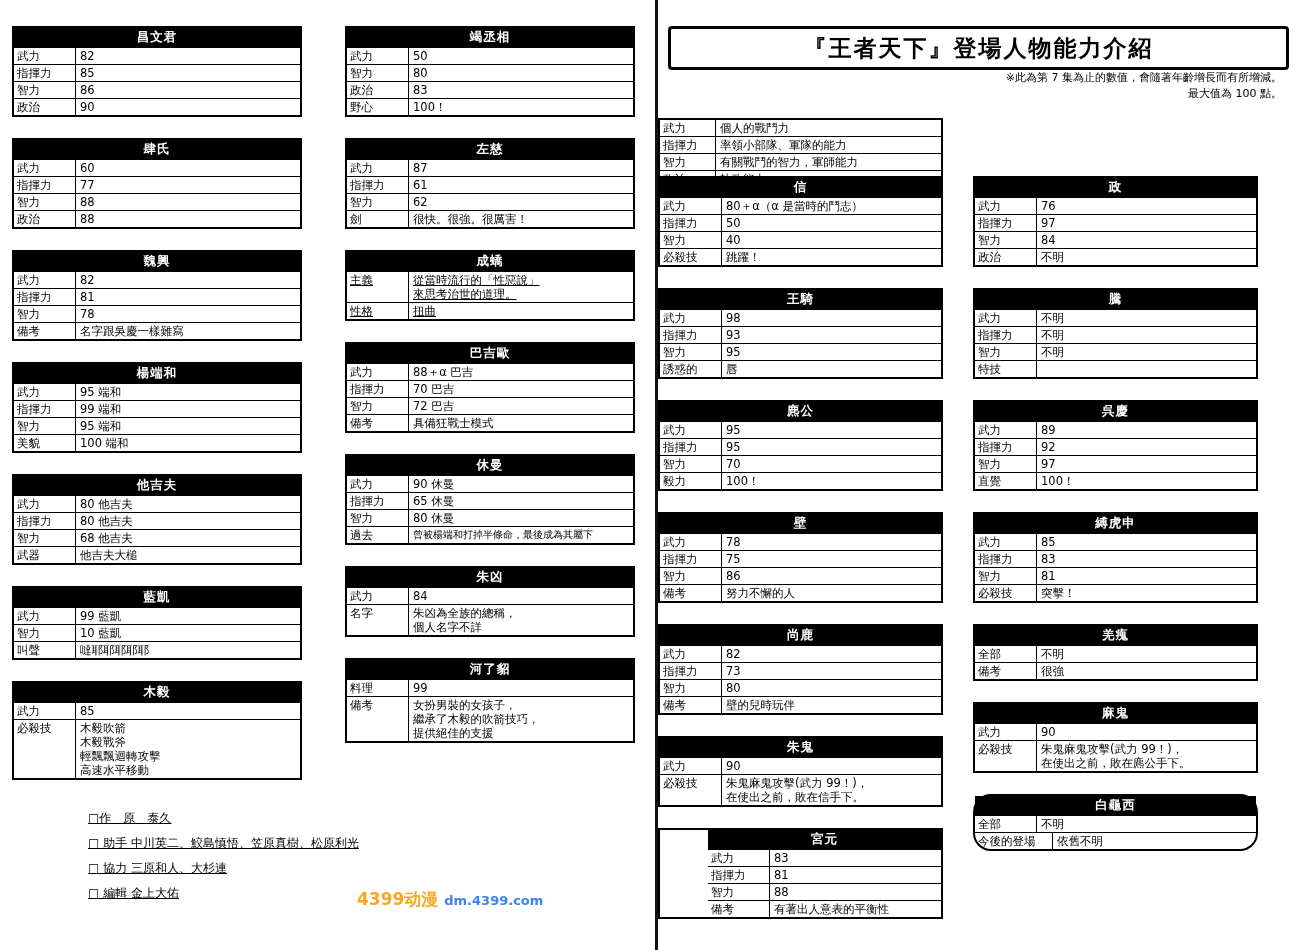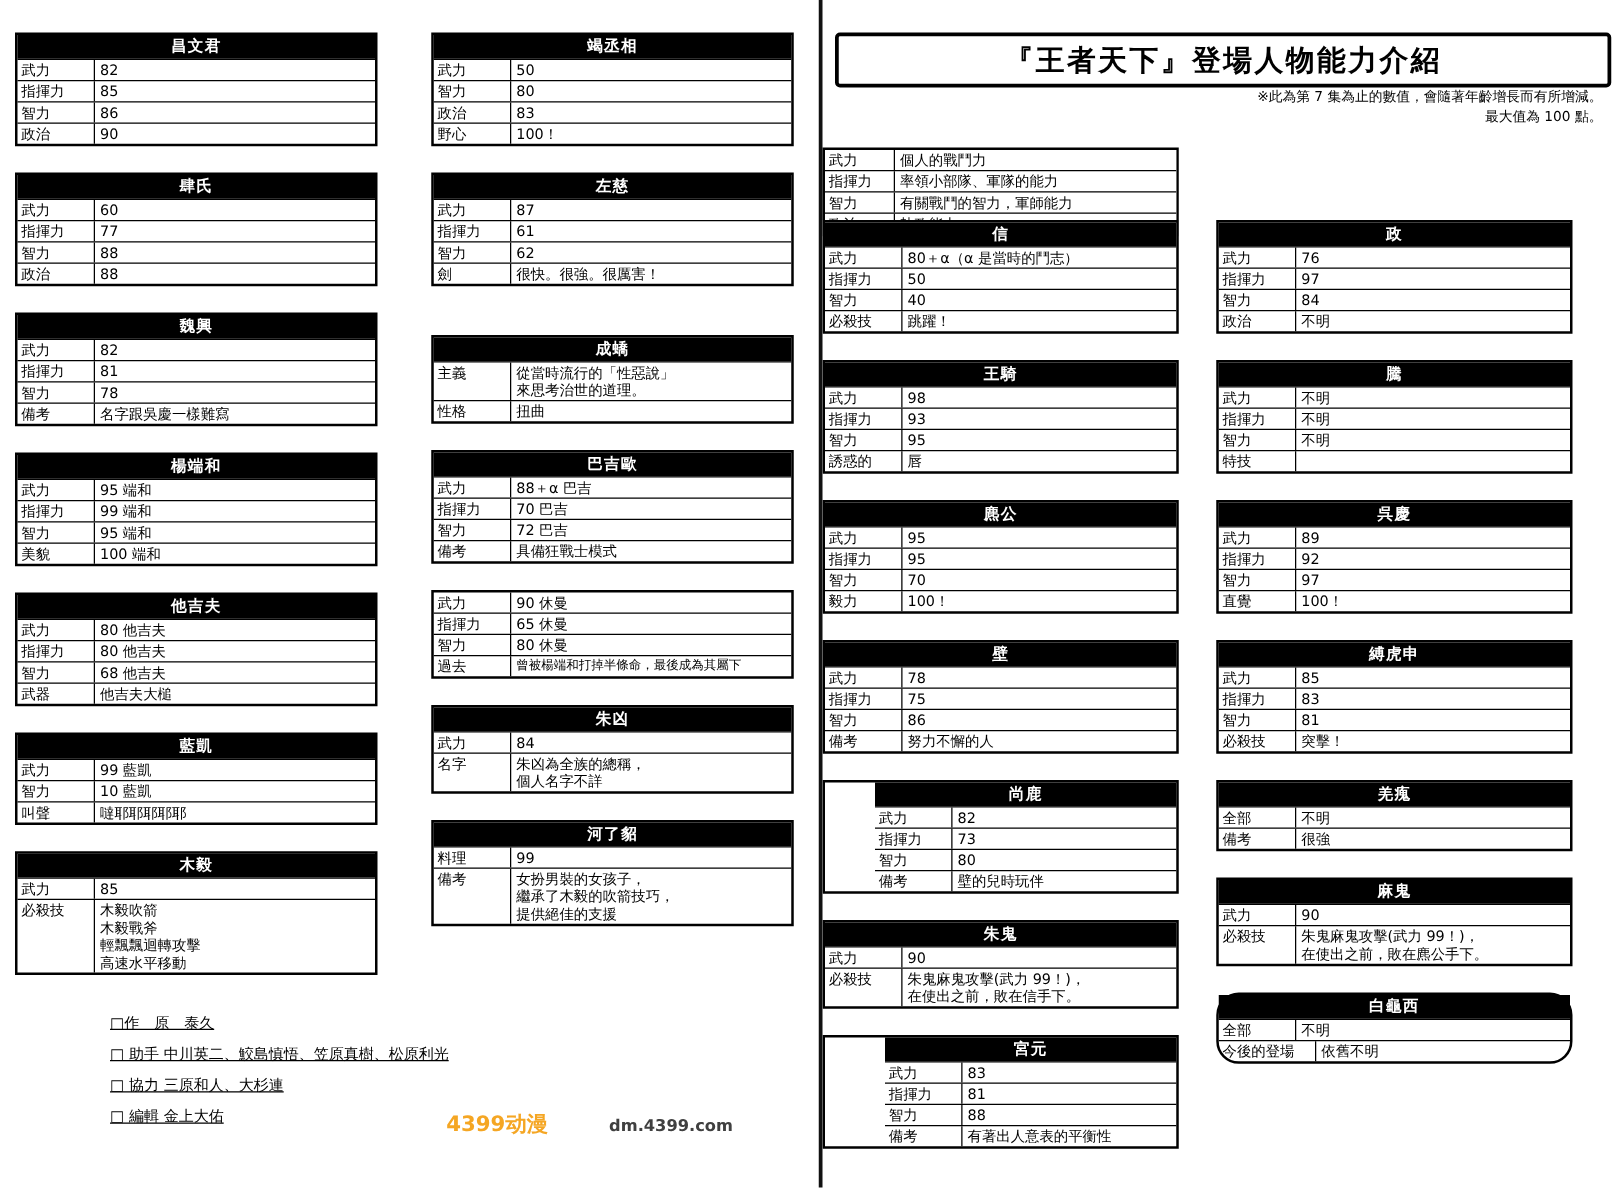--- a/index.html
+++ b/index.html
@@ -104,21 +104,21 @@
   }
   .credits div{white-space:pre;}
 
   
   .watermark{
     position:absolute;left:357px;top:888px;
     font-size:17px;font-weight:bold;letter-spacing:0px;
     color:#f5a623;
     font-family:"DejaVu Sans","Liberation Sans",sans-serif;
   }
-  .watermark .dm{color:#404040;font-size:13px;font-weight:bold;margin-left:43px;}
+  .watermark .dm{color:#3b82f6;font-size:13px;font-weight:bold;}
 </style>
 </head>
 <body>
 
 <div class="page">
 
   <div class="spine"></div>
 
   <div class="leftpage">
 
@@ -292,21 +292,21 @@
         <div class="row">
             <div class="k">智力</div>
             <div class="v">62</div>
           </div>
         <div class="row">
             <div class="k">劍</div>
             <div class="v">很快。很強。很厲害！</div>
           </div>
       </div>
 
-      <div class="tbl" style="margin-top:39px;">
+      <div class="tbl" style="margin-top:21px;text-decoration:underline;">
         <div class="hd">成蟜</div>
         <div class="row">
             <div class="k">主義</div>
             <div class="v">從當時流行的「性惡說」
 來思考治世的道理。</div>
           </div>
         <div class="row">
             <div class="k">性格</div>
             <div class="v">扭曲</div>
           </div>
@@ -326,20 +326,21 @@
             <div class="k">智力</div>
             <div class="v">72 巴吉</div>
           </div>
         <div class="row">
             <div class="k">備考</div>
             <div class="v">具備狂戰士模式</div>
           </div>
       </div>
 
       <div class="tbl" style="margin-top:21px;">
+        <div class="hd">休曼</div>
         <div class="row">
             <div class="k">武力</div>
             <div class="v">90 休曼</div>
           </div>
         <div class="row">
             <div class="k">指揮力</div>
             <div class="v">65 休曼</div>
           </div>
         <div class="row">
             <div class="k">智力</div>
@@ -501,21 +502,21 @@
         <div class="row">
             <div class="k">智力</div>
             <div class="v">86</div>
           </div>
         <div class="row">
             <div class="k">備考</div>
             <div class="v">努力不懈的人</div>
           </div>
       </div>
 
-      <div class="tbl" style="margin-top:21px;padding-left:40px;">
+      <div class="tbl" style="margin-top:21px;">
         <div class="hd">尚鹿</div>
         <div class="row">
             <div class="k">武力</div>
             <div class="v">82</div>
           </div>
         <div class="row">
             <div class="k">指揮力</div>
             <div class="v">73</div>
           </div>
         <div class="row">

